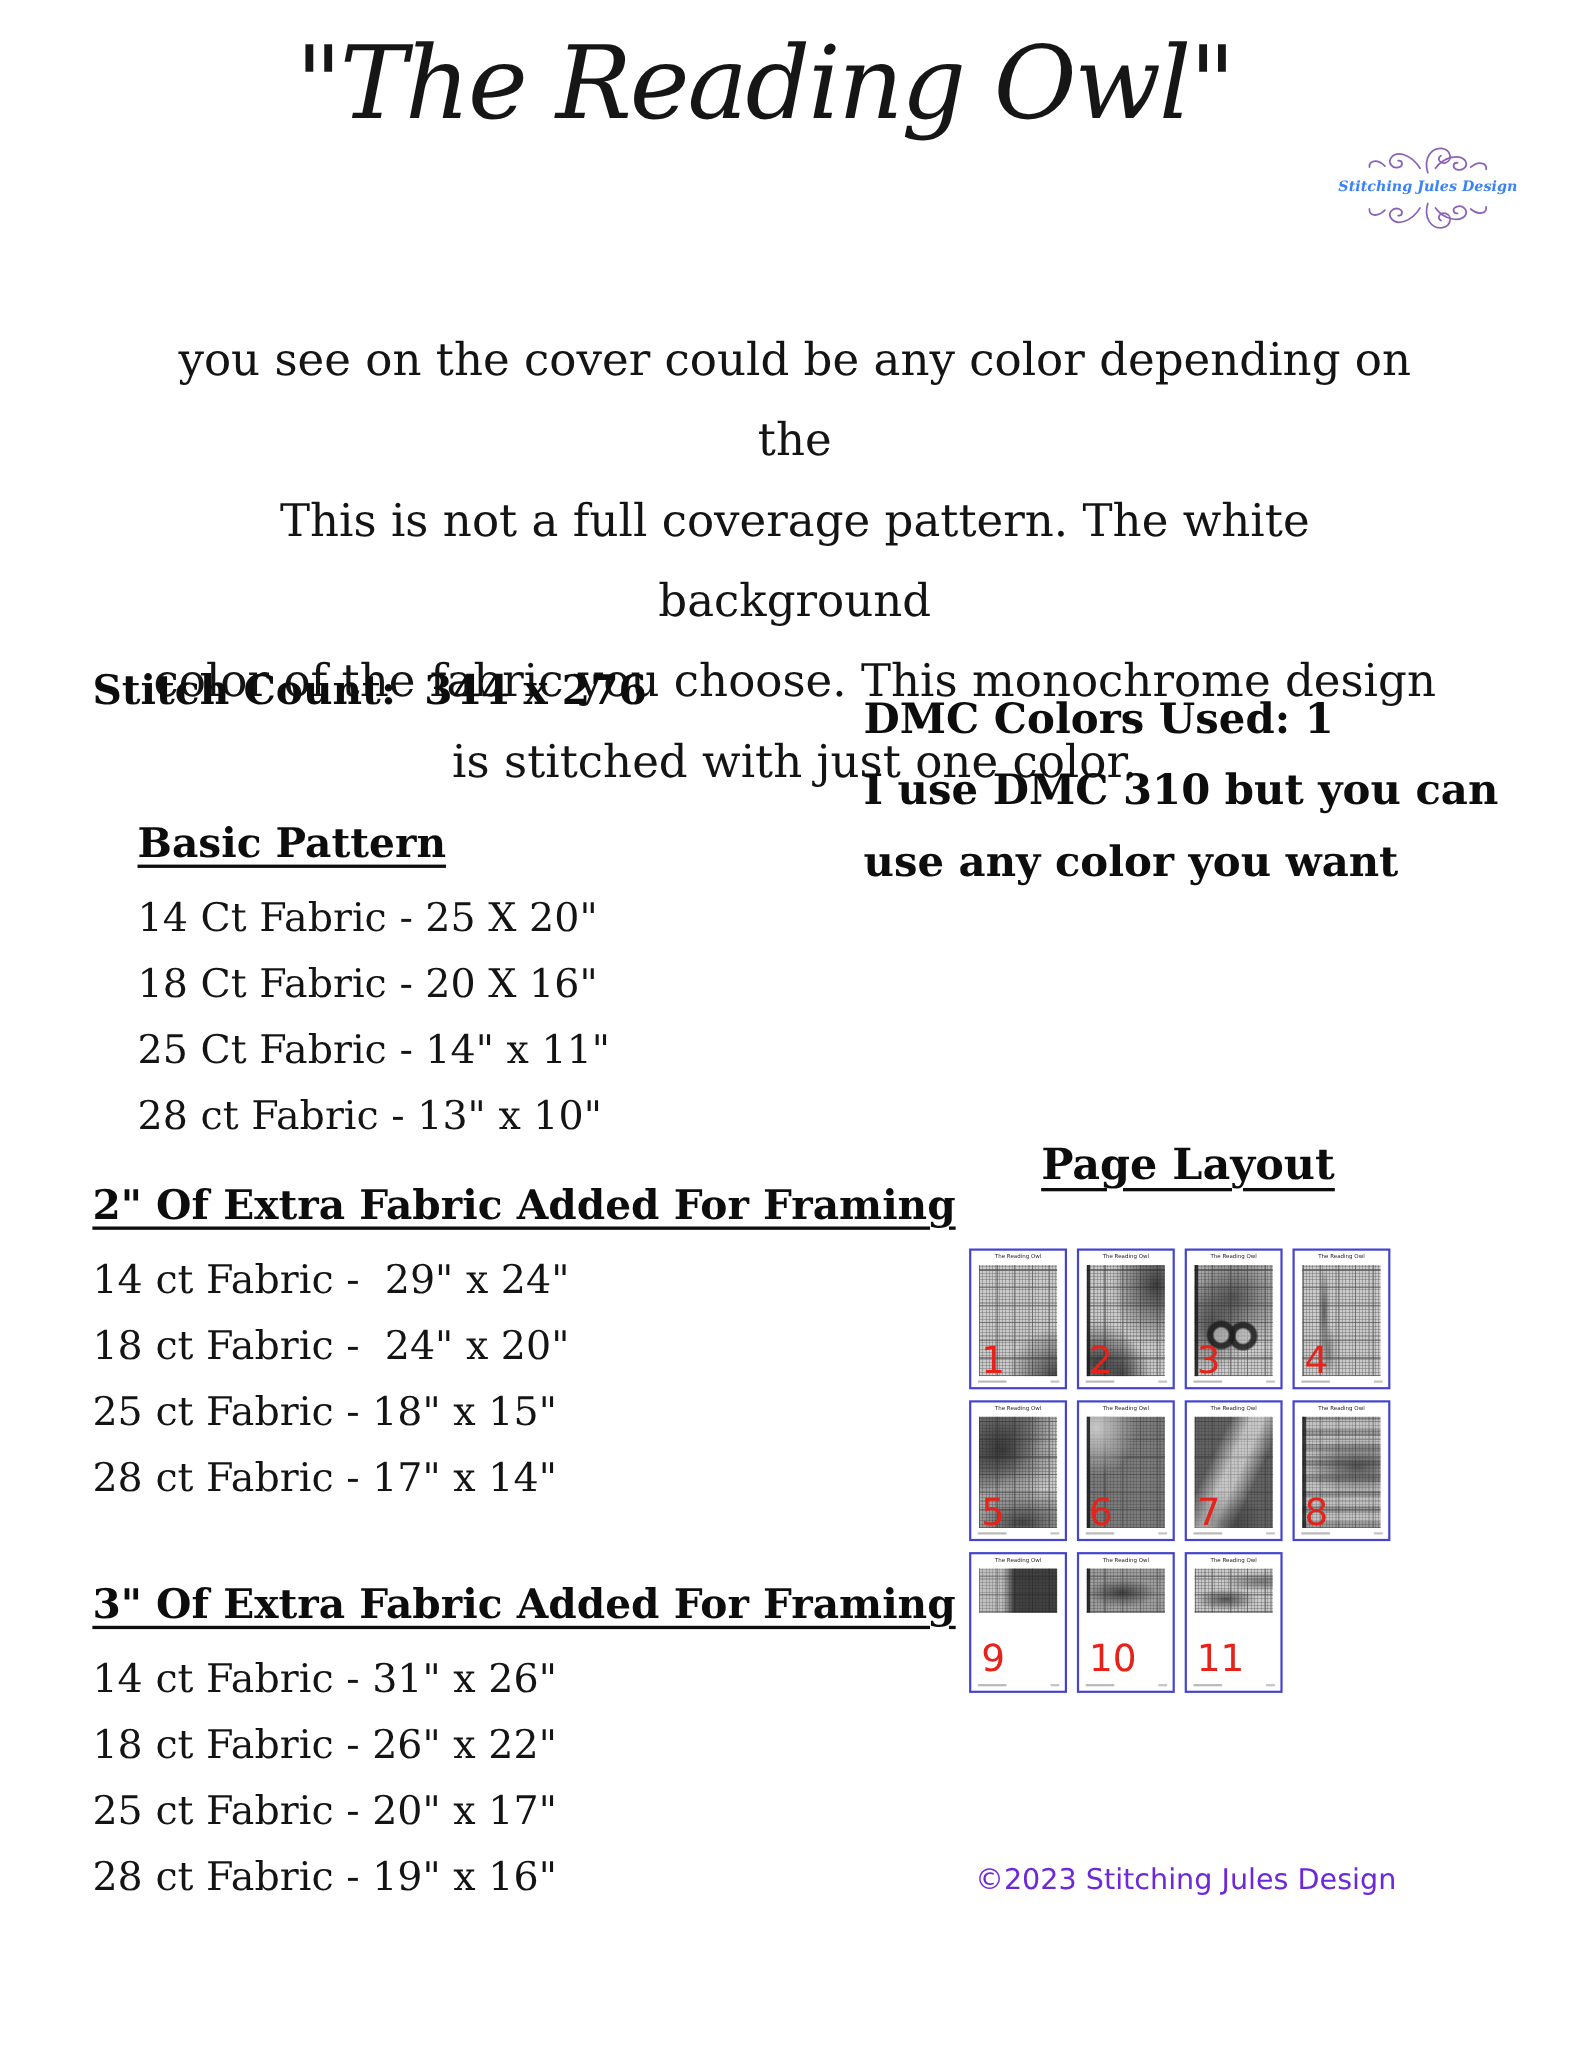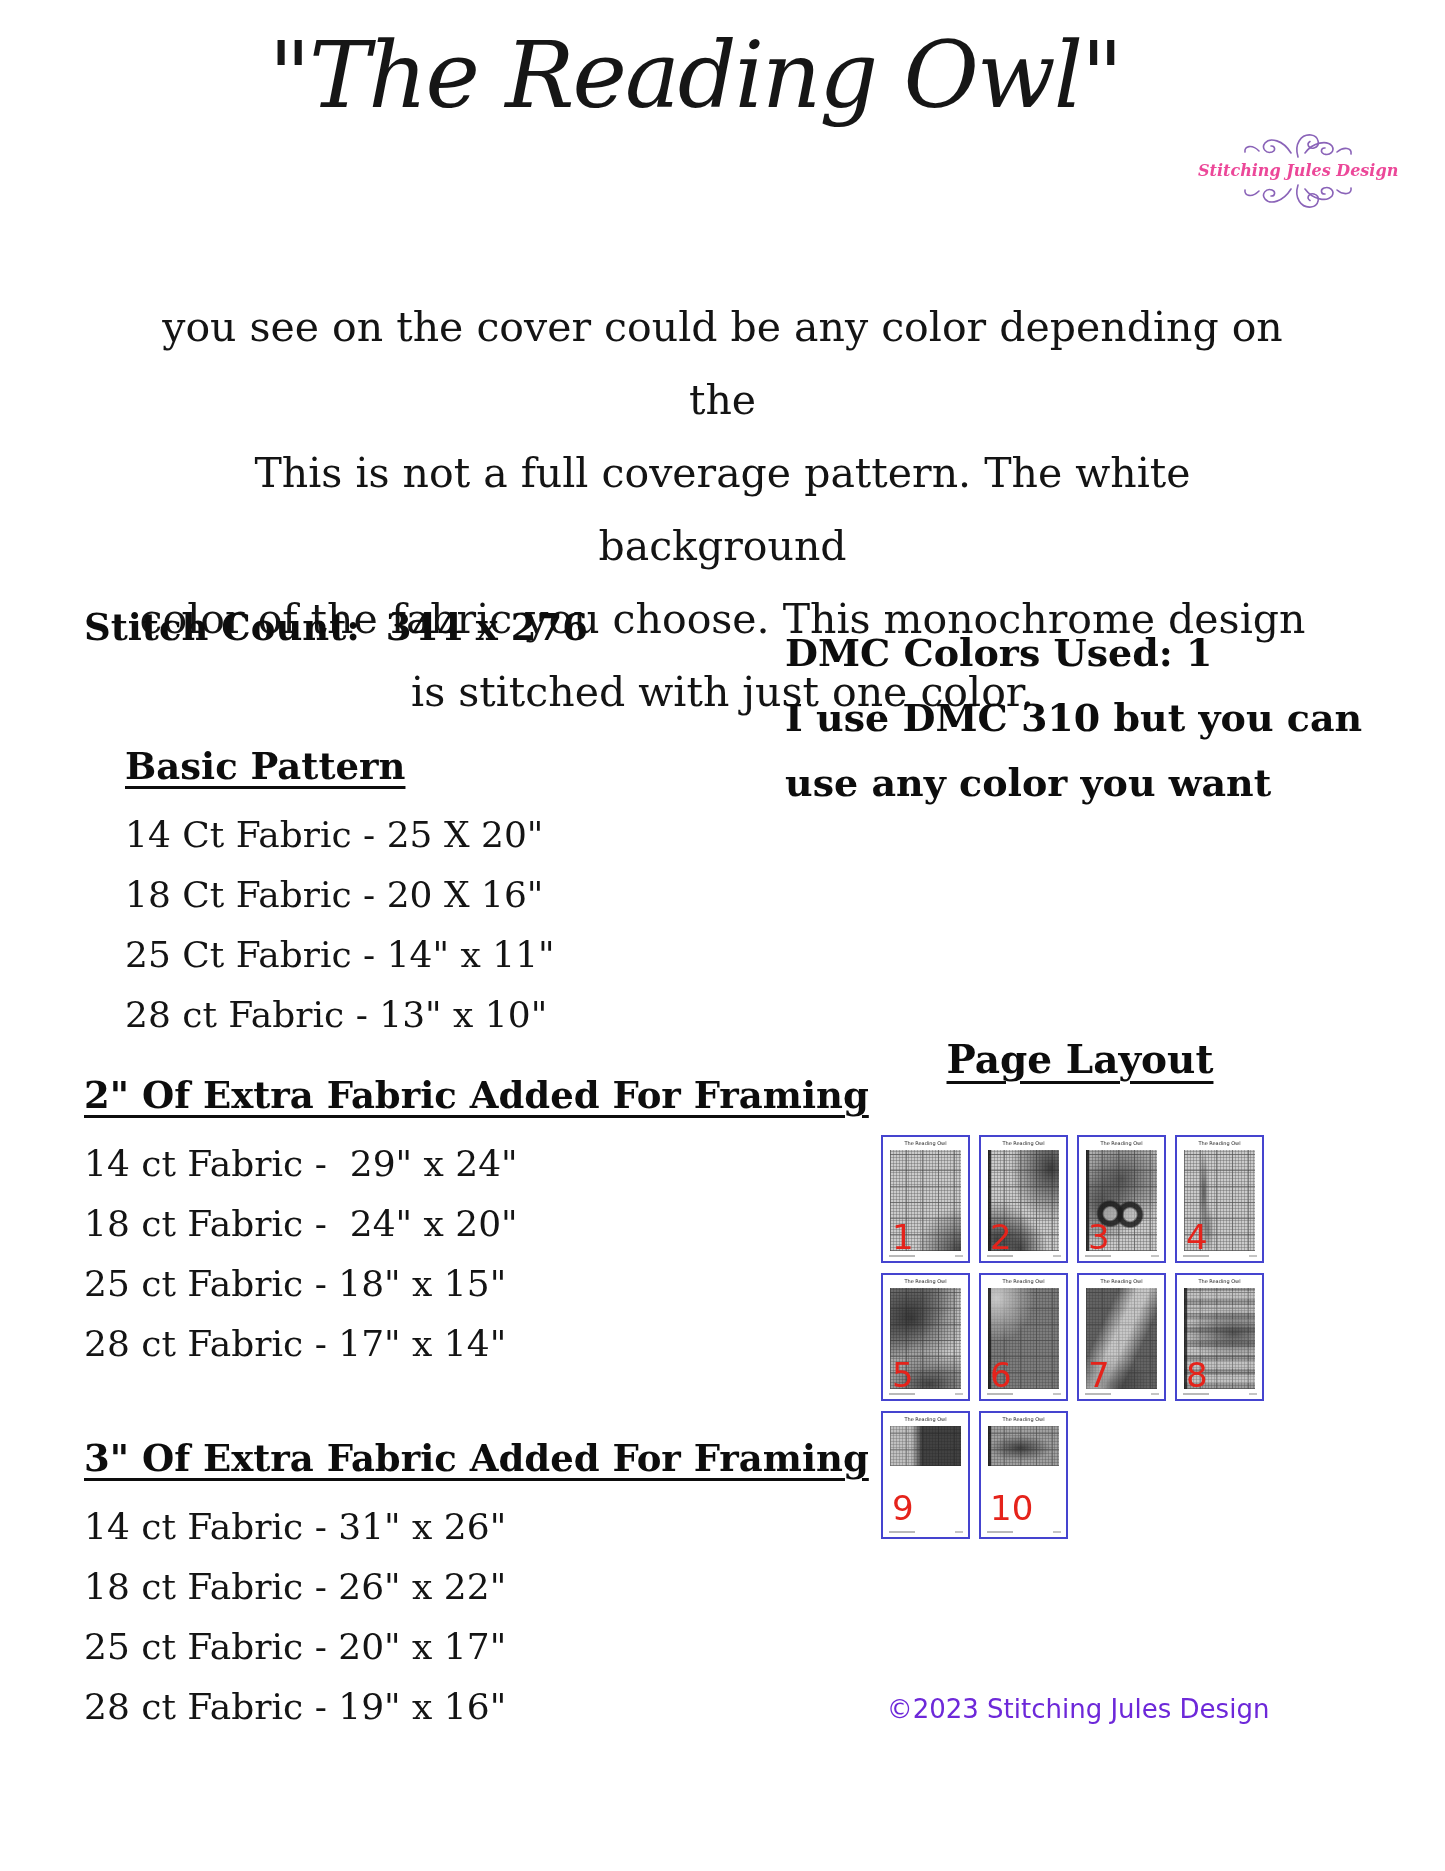--- a/index.html
+++ b/index.html
@@ -27,21 +27,21 @@
   }
 
   
   .logo {
     position:absolute; left:1198px; top:126px; width:200px;
     text-align:center;
   }
   .logo .name {
     font-family:"DejaVu Serif", serif;
     font-style:italic; font-weight:bold;
-    font-size:16px; color:#ec4899;
+    font-size:13px; color:#3b82f6;
     white-space:nowrap; display:block; line-height:22px;
   }
   .logo svg { display:block; margin:0 auto; }
   .flip { transform:scaleY(-1); }
 
   
   .intro {
     position:absolute; top:291px; left:135px; width:1175px;
     text-align:center;
     font-size:41px; line-height:73px;
@@ -316,17 +316,24 @@
   </div>
 
   <div class="thumb">
     <div class="tttl">The Reading Owl</div>
     <div class="tgrid strip p10"></div>
     <div class="pnum low">10</div>
     <div class="tfl"></div>
       <div class="tfr"></div>
   </div>
 
+  <div class="thumb">
+    <div class="tttl">The Reading Owl</div>
+    <div class="tgrid strip p11"></div>
+    <div class="pnum low">11</div>
+    <div class="tfl"></div>
+      <div class="tfr"></div>
+  </div>
 
 
 </div>
 
 <div class="copyright">©2023 Stitching Jules Design</div>
 
 </body></html>

